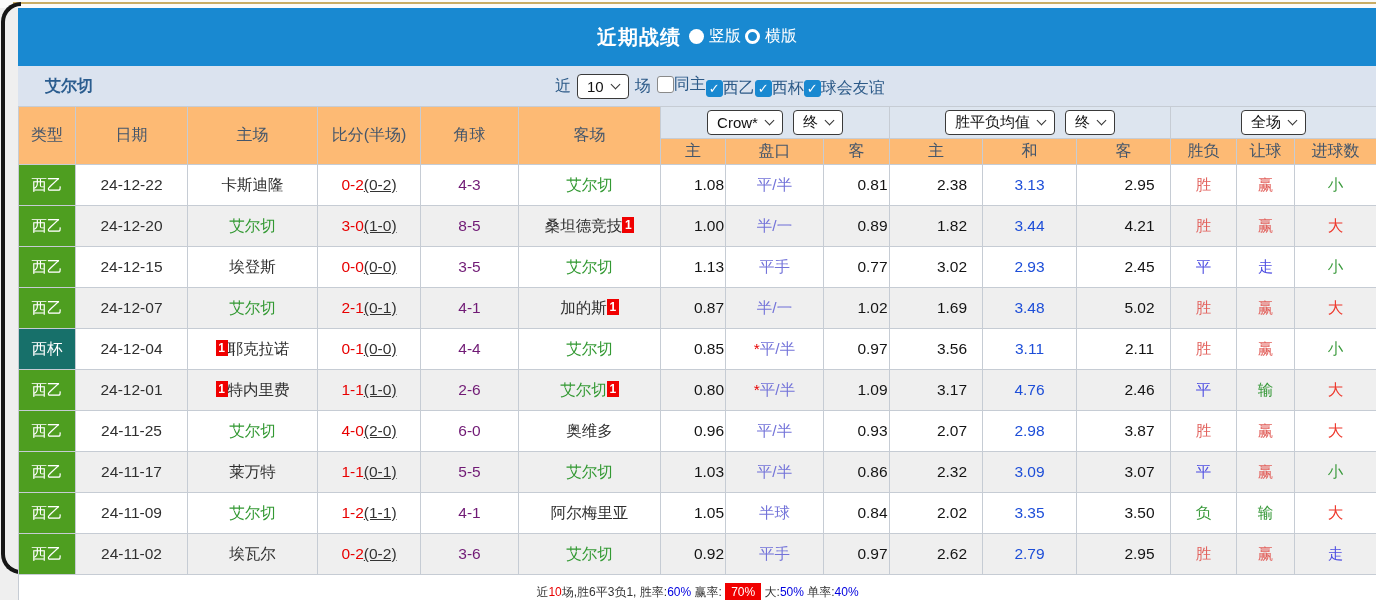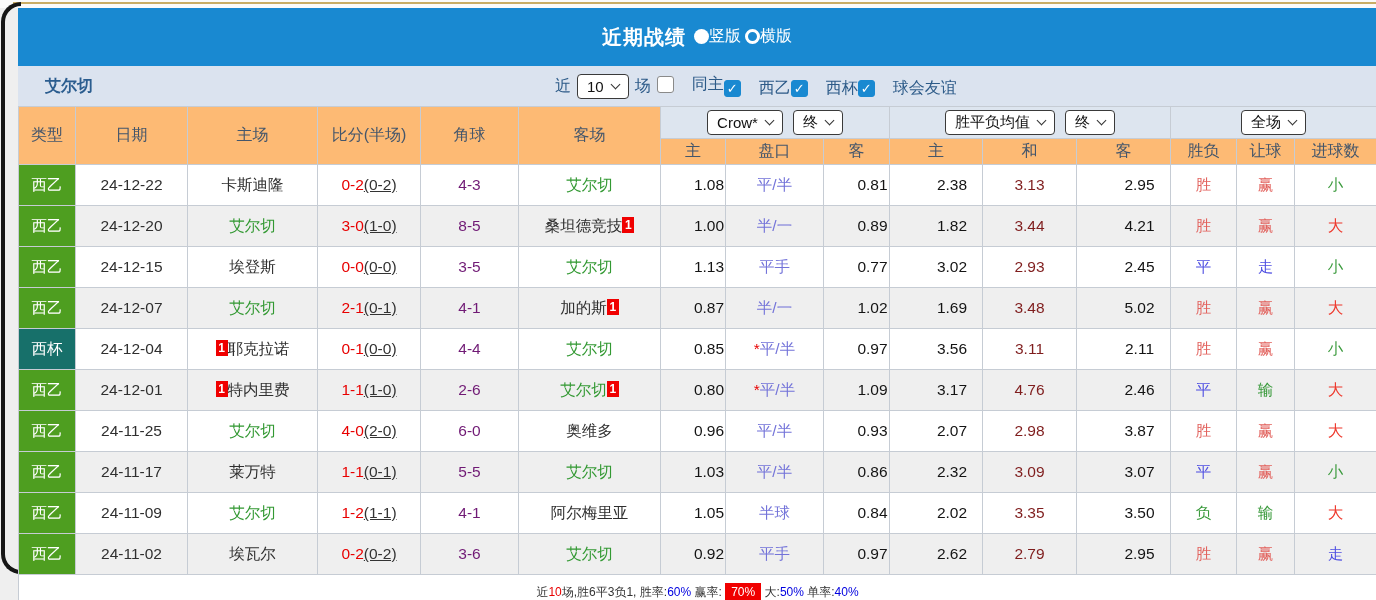--- a/index.html
+++ b/index.html
@@ -13,37 +13,37 @@
   
   .top-strip { position:absolute; left:0; top:0; right:0; height:8px; background:#fbfbfb; }
   .tan-line  { position:absolute; left:13px; top:2px; right:0; height:2px; background:#c9ad66; }
   .dark-arc  { position:absolute; left:1px; top:2px; width:20px; height:572px;
                border:4px solid #161616; border-right:none; border-radius:20px 0 0 20px; }
   .content { position:absolute; left:18px; top:8px; width:1358px; }
 
   
   .topbar { height:58px; background:#1989d1; display:flex; align-items:center; justify-content:center; gap:4px; }
   .topbar .title { color:#fff; font-size:20px; font-weight:bold; letter-spacing:1px; }
-  .radio-item { display:inline-flex; align-items:center; margin-left:4px; cursor:pointer; }
+  .radio-item { display:inline-flex; align-items:center; gap:5px; margin-left:4px; cursor:pointer; }
   .radio-item .lbl { color:#fff; font-size:16px; }
   .radio { width:15px; height:15px; border-radius:50%; display:inline-block; }
   .radio.on  { background:#fff; }
   .radio.off { background:transparent; border:3px solid #fff; }
 
   
   .filterbar { position:relative; height:40px; background:#dbe3ef; }
   .team-label { position:absolute; left:27px; top:0; height:40px; display:flex; align-items:center;
                 color:#2b5d8f; font-weight:bold; font-size:16px; }
   .filters { position:absolute; left:537px; top:0; height:40px; display:flex; align-items:center;
              gap:6px; color:#2c5a88; font-size:16px; }
   .sel { display:inline-flex; align-items:center; gap:8px; background:#fff; border:1.5px solid #3a3a3a;
          border-radius:4px; padding:1px 9px; height:25px; font-size:15px; color:#111; cursor:pointer; }
   .chev { width:7px; height:7px; border-right:1.7px solid #333; border-bottom:1.7px solid #333;
           transform:rotate(45deg); margin-top:-4px; }
-  .cb-item { display:inline-flex; align-items:center; gap:18px; cursor:pointer;justify-content:flex-end; }
+  .cb-item { display:inline-flex; align-items:center; gap:0; cursor:pointer;justify-content:flex-end; }
   .checkbox { width:17px; height:17px; border-radius:3px; background:#fff; border:1px solid #8a8a8a;
               display:inline-flex; align-items:center; justify-content:center; }
   .checkbox.checked { background:#1989d1; border-color:#1989d1; }
   .checkbox .tick { color:#fff; font-size:13px; font-weight:bold; line-height:1; display:none; }
   .checkbox.checked .tick { display:block; }
 
   
   table { width:1358px; border-collapse:collapse; table-layout:fixed; background:#fff; }
   td, th { border:1px solid #c6ccd4; text-align:center; padding:0; font-weight:normal; }
   thead th { background:#fdba74; color:#44566b; font-size:16px; }
@@ -58,21 +58,21 @@
   td.type.cup  { background:#17706a !important; }
   td.team .green { color:#339933; }
   td.score .ft { color:#e80000; }
   td.score .ht { color:#333;text-decoration:underline; }
   td.corner { color:#701a75; }
   td.crowbg { background-image:linear-gradient(rgba(242,228,205,0.38),rgba(242,228,205,0.38)); }
   td.avgbg  { background-image:linear-gradient(rgba(198,228,243,0.42),rgba(198,228,243,0.42)); }
   td.num { color:#141414;padding-left:32px; }
   td.hc { color:#7373d9; }
   td.hc .star { color:#e80000; }
-  td.avgbg.draw { color:#7f1d1d; }
+  td.avgbg.draw { color:#1d4ed8; }
   .c-red    { color:#e2625d; }
   .c-bigred { color:#ee3a2e; }
   .c-green  { color:#3a9a3c; }
   .c-blue   { color:#4f4fe2; }
   .badge { display:inline-block; background:#f00000; color:#fff; font-size:12px; font-weight:bold;
            line-height:16px; min-width:12px; padding:0 2px; vertical-align:2px; }
   
   .sumcell { height:36px; background:#fff !important; font-size:12px; white-space:pre-wrap; }
   .s-dark { color:#333; }
   .s-red  { color:#e80000; }

